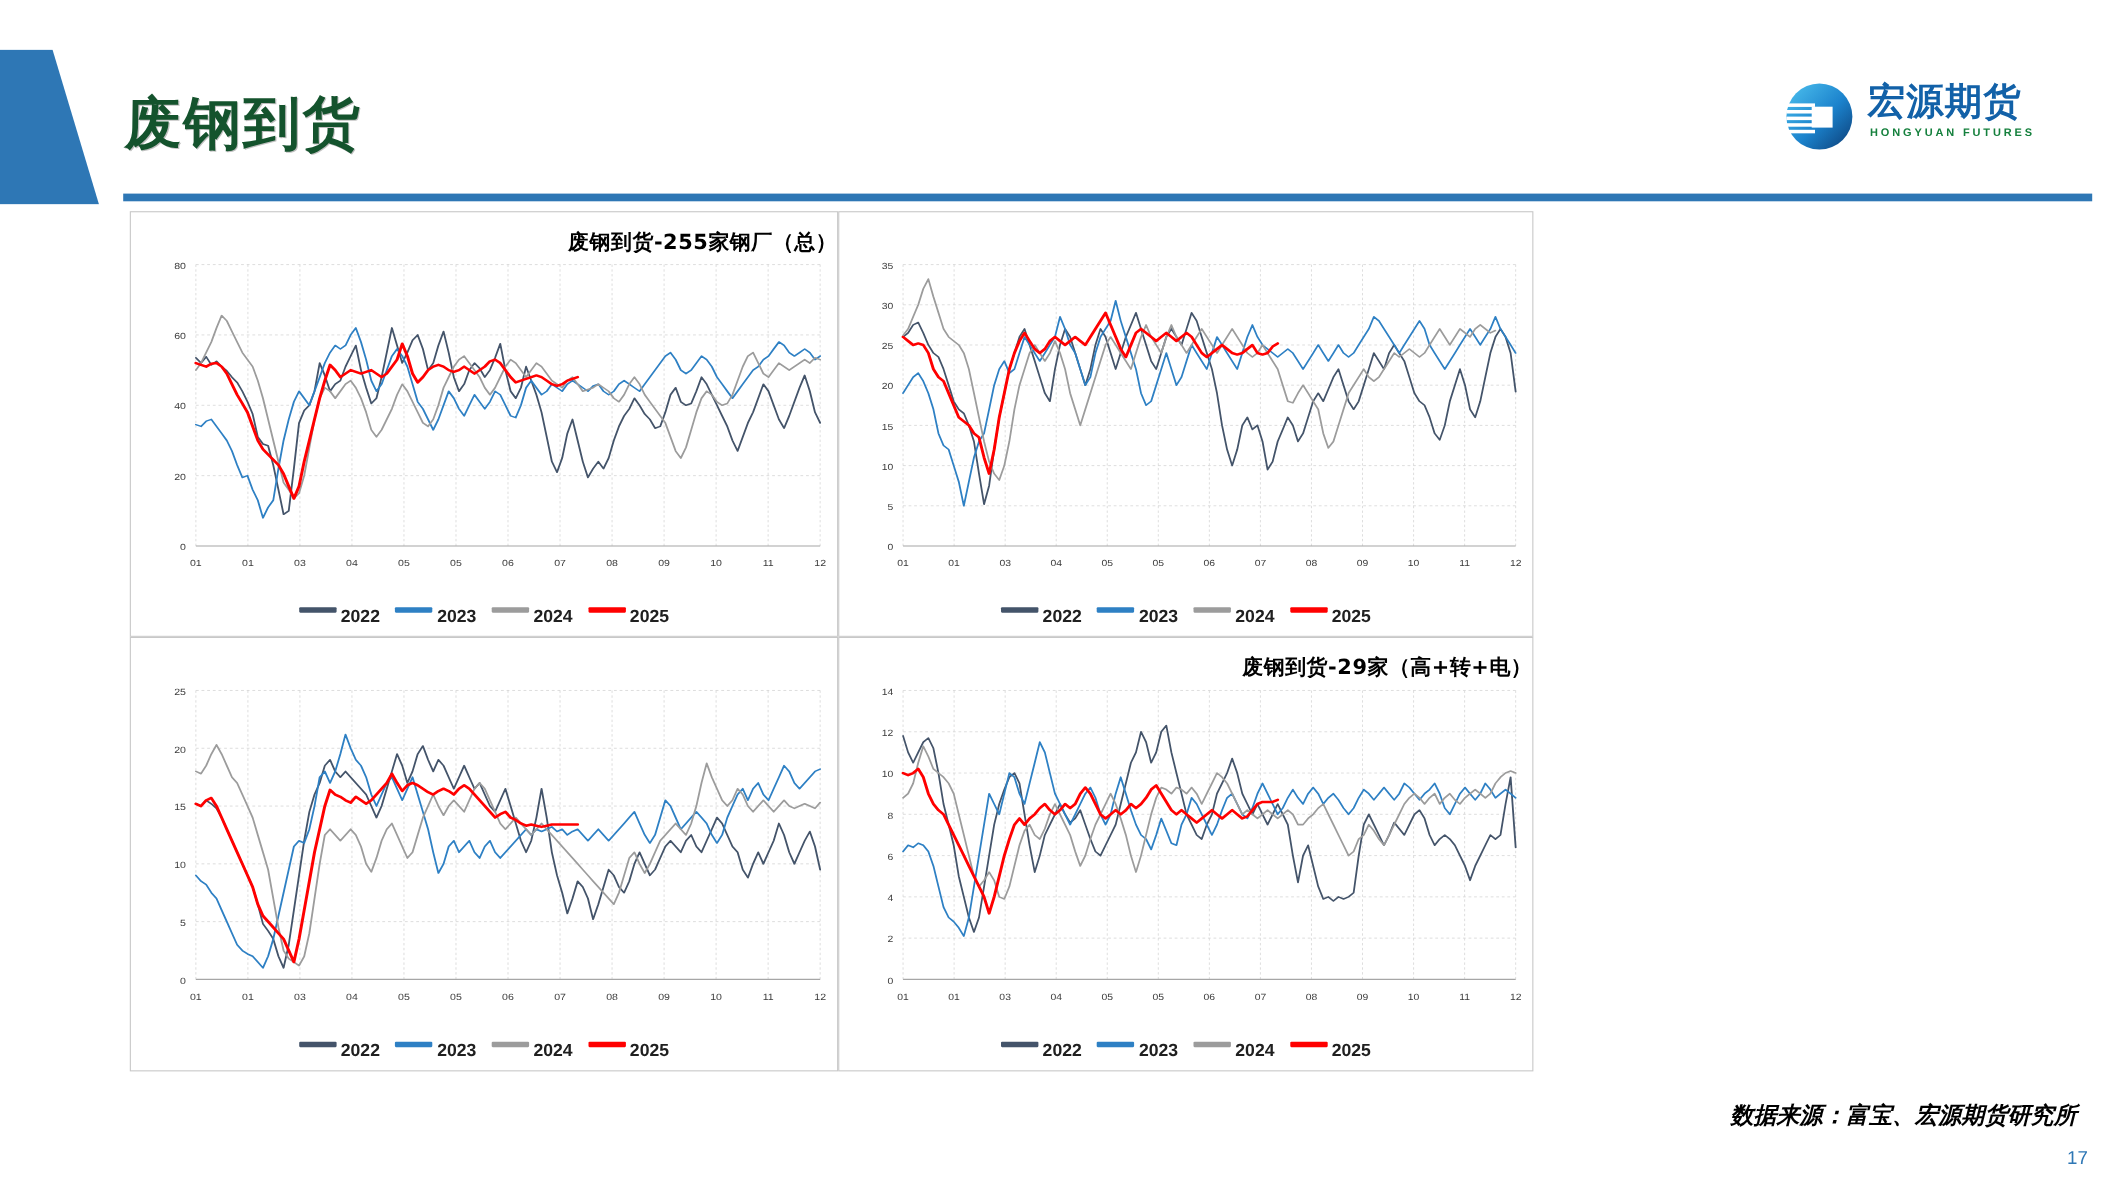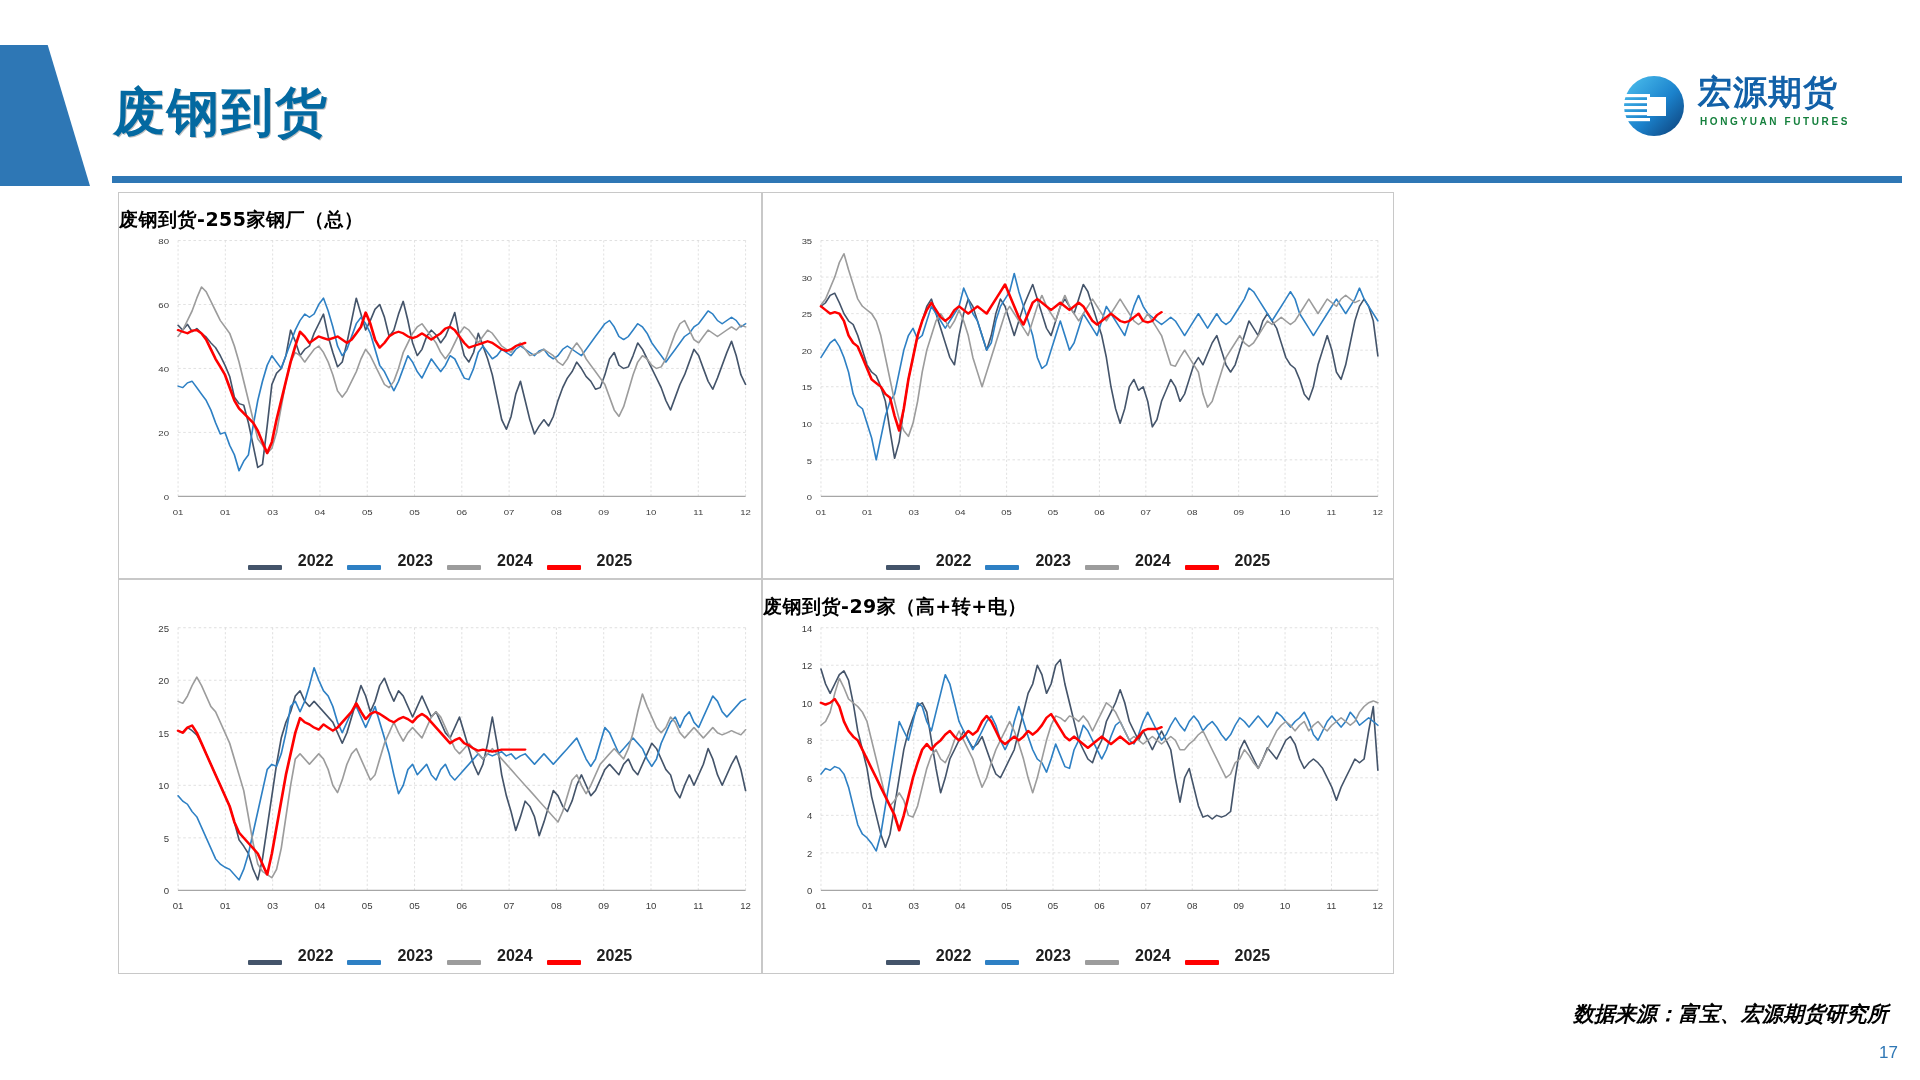--- a/index.html
+++ b/index.html
@@ -14,21 +14,21 @@
 
   
   #header{position:absolute;left:0;top:0;width:1920px;height:190px;}
   #corner-shape{
     position:absolute;left:0;top:45px;width:90px;height:141px;
     background:#2E77B5;
     clip-path:polygon(0 0, 53% 0, 100% 100%, 0 100%);
   }
   #page-title{
     position:absolute;left:113px;top:78px;
-    font-size:52px;font-weight:bold;color:#0369a1;
+    font-size:52px;font-weight:bold;color:#14532d;
     letter-spacing:2px;
     font-family:"DejaVu Sans","Liberation Sans",sans-serif;
     white-space:nowrap;
     text-shadow:1px 1px 0 rgba(0,0,0,.25);
   }
   #header-rule{
     position:absolute;left:112px;top:176px;width:1790px;height:7px;
     background:#2E77B5;
   }
 
@@ -57,33 +57,33 @@
   }
   .chart-panel{
     border:1px solid #C8C8C8;
     background:#ffffff;
     position:relative;
     box-sizing:border-box;
     overflow:hidden;
   }
   .chart-title{
     position:absolute;left:0;top:14px;width:100%;
-    text-align:left;
+    text-align:right;
     font-size:19px;font-weight:bold;color:#000000;
     font-family:"DejaVu Sans","Liberation Sans",sans-serif;
     letter-spacing:.5px;
   }
   .plot-wrap{position:absolute;left:0;right:0;top:40px;bottom:44px;}
   .plot-svg{width:100%;height:100%;display:block;}
   .tick-text{font-family:"Liberation Sans",sans-serif;font-size:15px;fill:#3b3b3b;}
   .legend{
     position:absolute;left:0;bottom:8px;width:100%;
     display:flex;justify-content:center;align-items:center;gap:14px;
   }
-  .legend-item{display:flex;align-items:flex-end;gap:16px;}
+  .legend-item{display:flex;align-items:flex-start;gap:4px;}
   .legend-swatch{width:34px;height:5px;border-radius:1px;display:block;}
   .legend-label{
     font-size:16px;color:#202020;font-weight:600;
     font-family:"Liberation Sans",sans-serif;
   }
 
   
   #source-note{
     position:absolute;right:32px;top:1000px;
     font-size:21px;font-weight:bold;color:#000000;

